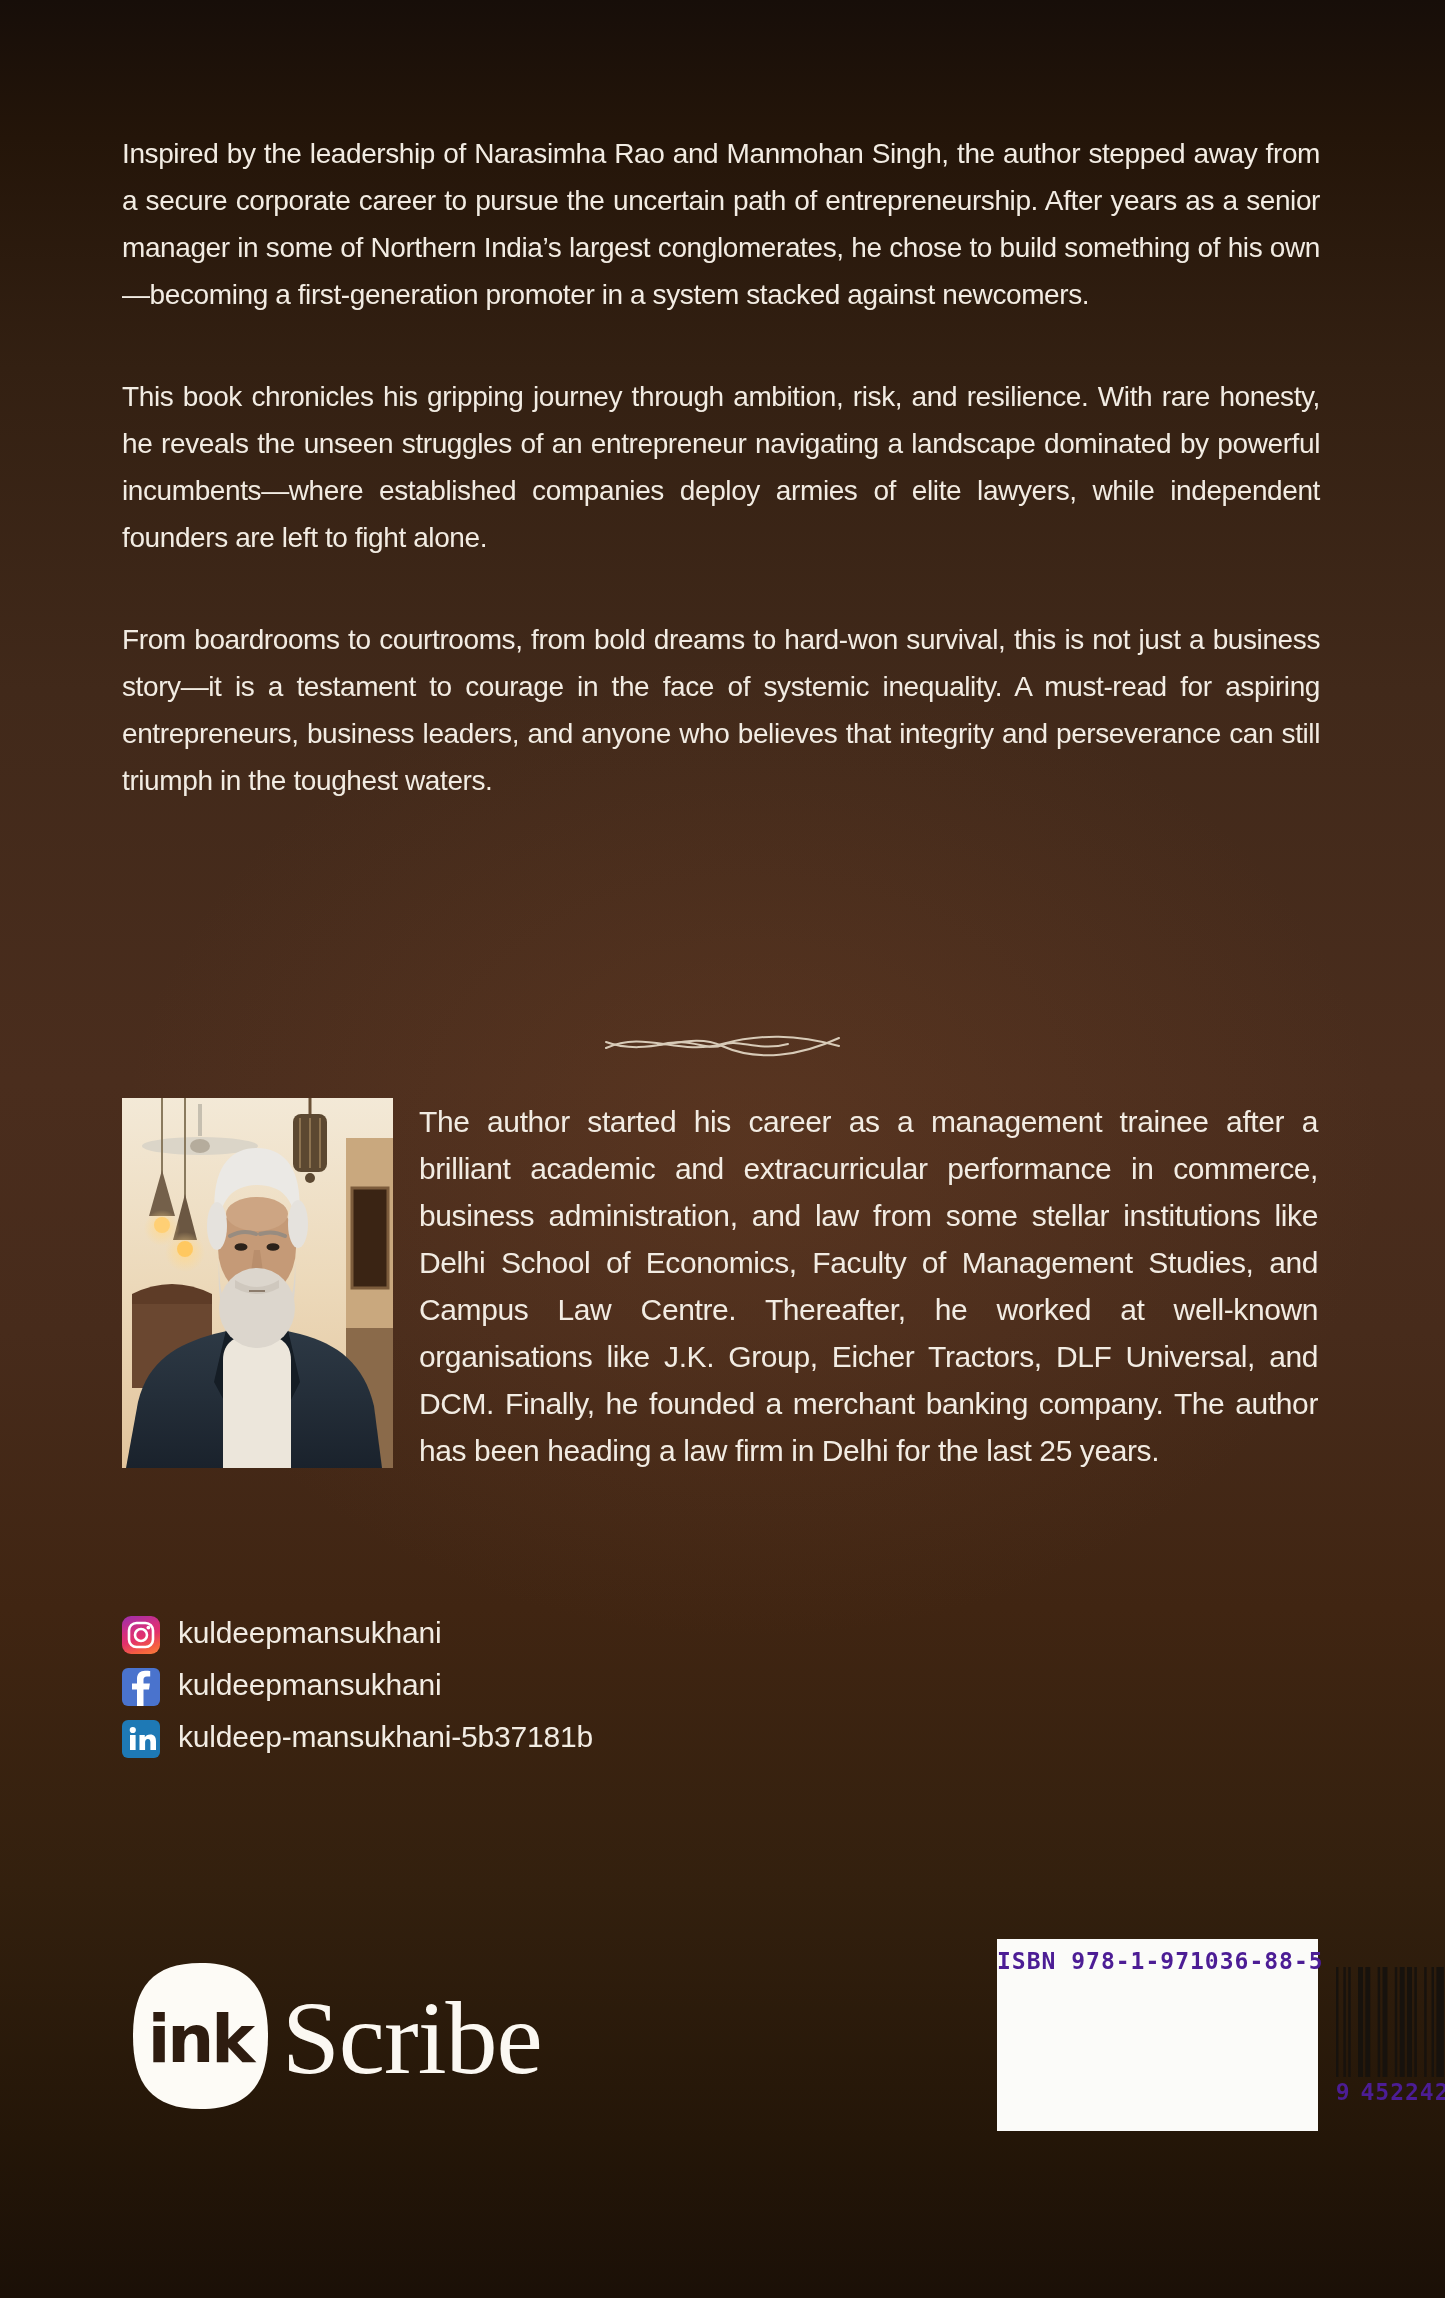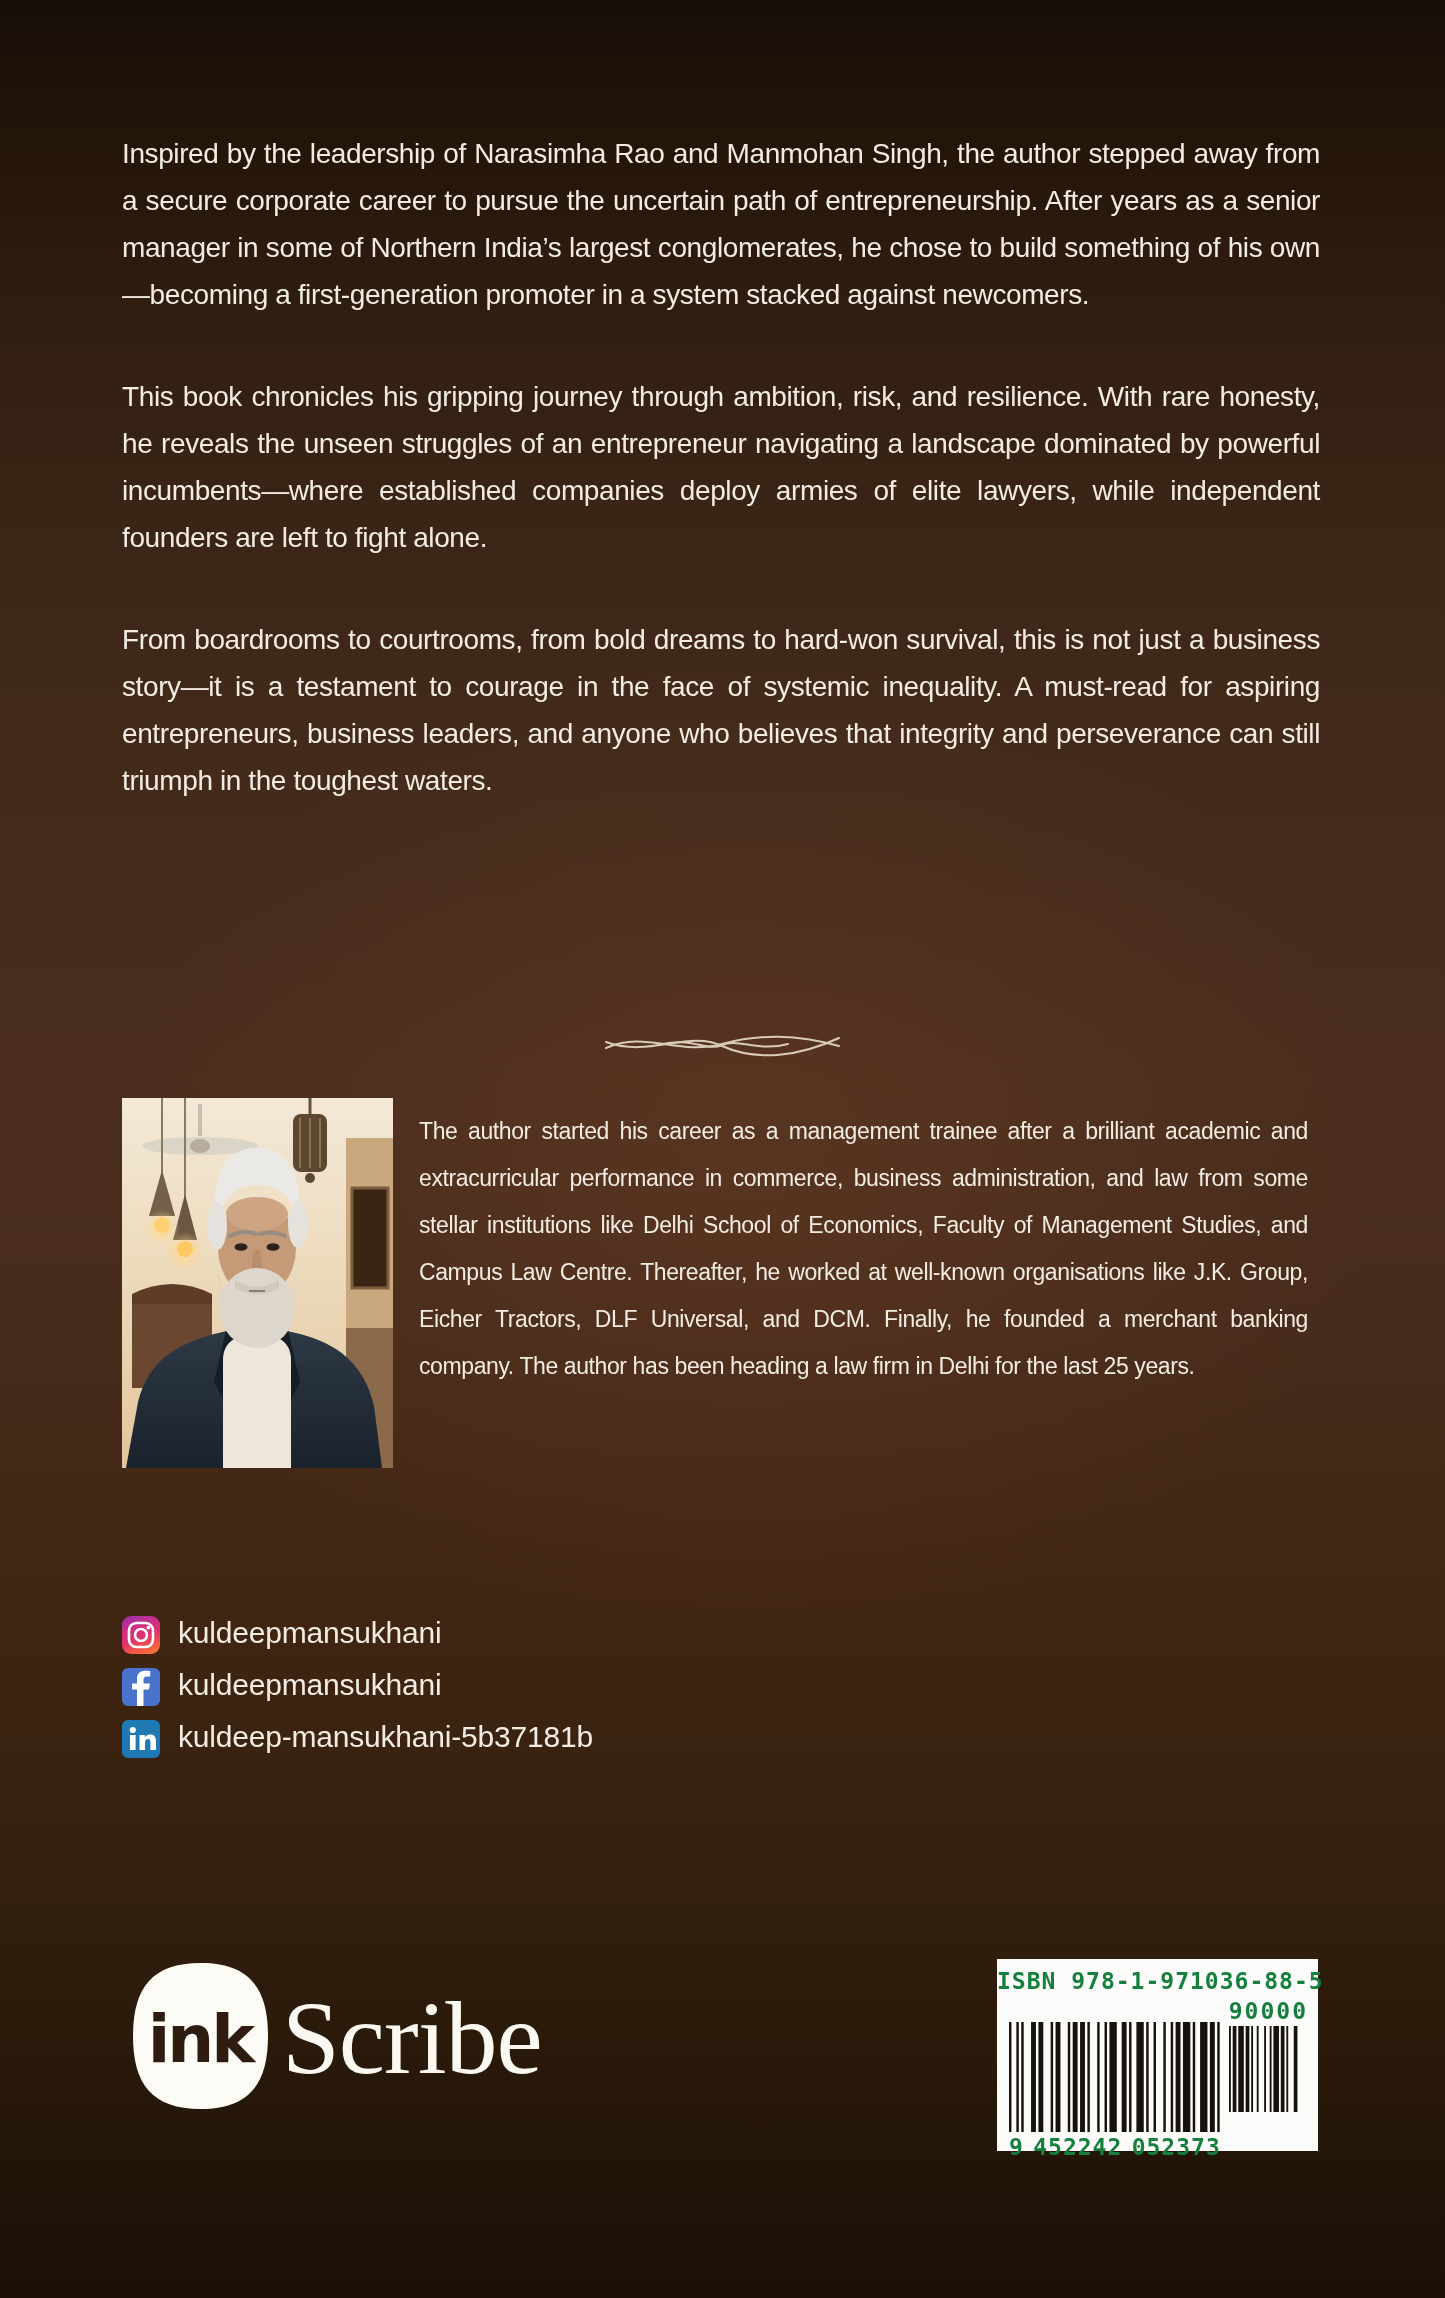--- a/index.html
+++ b/index.html
@@ -15,42 +15,41 @@
     margin:0 0 55px 0;font-size:28px;line-height:47px;letter-spacing:-0.4px;
     text-align:justify;text-justify:inter-word;
   }
   .divider{position:absolute;left:600px;top:1022px;width:245px;height:48px;}
   .bio-section{position:absolute;left:122px;top:1094px;width:1200px;color:#f2ece3;}
   .bio-section .photo{
     float:left;width:271px;height:370px;margin:4px 26px 0 0;
     background:#e8d4b4;overflow:hidden;
   }
   .bio-section p{
-    margin:14px;font-size:23px;line-height:47px;letter-spacing:-0.4px;
+    margin:4px;font-size:30px;line-height:47px;letter-spacing:-0.4px;
     text-align:justify;text-justify:inter-word;
   }
   .social{position:absolute;left:122px;top:1616px;display:flex;flex-direction:column;gap:14px;}
   .social-row{display:flex;height:38px;}
   .social-icon{width:38px;height:38px;flex:0 0 38px;display:flex;align-items:center;justify-content:center;}
   .ig{border-radius:9px;background:linear-gradient(160deg,#9b2fae 0%,#d62f7e 38%,#e1306c 55%,#f56040 82%,#fa7e3c 100%);}
   .fb{border-radius:6px;background:#4a73cd;overflow:hidden;}
   .li{border-radius:6px;background:#1e79b5;}
   .social-label{margin-left:18px;font-size:30px;color:#f2ece3;letter-spacing:-0.2px;}
   .logo{position:absolute;left:130px;top:1960px;display:flex;align-items:center;}
   .scribe{
     position:absolute;left:152px;top:18px;
     font-family:"Liberation Serif",serif;font-size:104px;color:#fbf8f2;
     letter-spacing:-1px;white-space:nowrap;
   }
   .barcode{
     position:absolute;left:997px;top:1939px;width:321px;height:192px;
-    background:#fbfbf9;color:#15803d;
-    display:flex;flex-direction:column;align-items:stretch;
+    background:#fbfbf9;color:#4c1d95;
+    display:flex;flex-direction:row;align-items:stretch;
     font-family:"DejaVu Sans Mono",monospace;
-    margin-top:20px;
   }
   .isbn-line{font-size:23px;letter-spacing:1px;text-align:center;margin-top:9px;white-space:nowrap;font-weight:bold;}
   .bars-zone{display:flex;flex:1;margin:4px 10px 6px 12px;}
   .main-col{width:213px;display:flex;flex-direction:column;}
   .main-bars{height:110px;margin-top:24px;}
   .main-digits{display:flex;justify-content:space-between;font-size:23px;font-weight:bold;margin-top:2px;letter-spacing:1px;}
   .supp-col{flex:1;display:flex;flex-direction:column;margin-left:8px;}
   .price-code{font-size:23px;font-weight:bold;text-align:right;letter-spacing:2px;}
   .supp-bars{height:86px;margin-top:2px;}
 </style>

